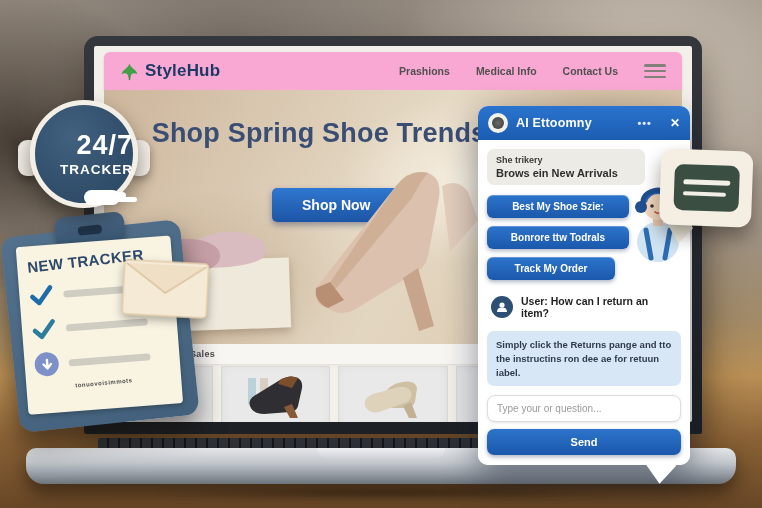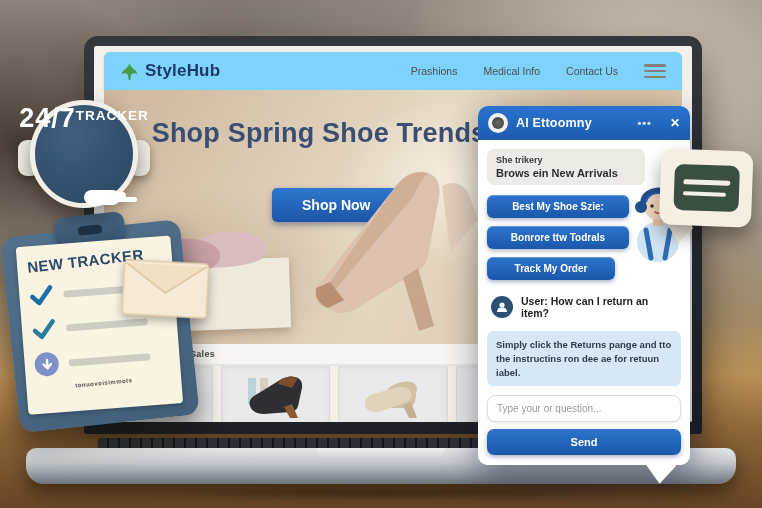--- a/index.html
+++ b/index.html
@@ -25,26 +25,26 @@
     background:repeating-linear-gradient(90deg,#2e3238 0 9px,#141619 9px 11px); border-radius:2px; }
   .base-body { position:absolute; left:26px; top:448px; width:710px; height:36px; z-index:2;
     background:linear-gradient(180deg,#e4e6e9 0%,#c3c8cd 40%,#9299a1 75%,#6d737b 100%);
     border-radius:10px 10px 18px 18px; box-shadow:0 10px 18px rgba(20,12,5,.5); }
   .base-notch { position:absolute; left:50%; transform:translateX(-50%); top:0; width:128px; height:11px;
     background:linear-gradient(180deg,#eef0f2,#cdd1d6); border-radius:0 0 12px 12px; }
   .base-shadow { position:absolute; left:46px; top:486px; width:680px; height:14px; z-index:1;
     background:radial-gradient(50% 50% at 50% 50%, rgba(0,0,0,.5), rgba(0,0,0,0) 70%); filter:blur(3px); }
 
   
-  .navbar { position:absolute; left:10px; right:10px; top:6px; height:38px; background:#7dd3fc;
+  .navbar { position:absolute; left:10px; right:10px; top:6px; height:38px; background:#f9a8d4;
     border-radius:6px 6px 0 0; display:flex; align-items:center; padding:0 16px;
     box-shadow:0 1px 3px rgba(0,0,0,.12); }
   .logo { display:flex; align-items:center; gap:6px; }
   .logo-text { font-size:17px; font-weight:bold; color:var(--brand-navy,#1d3a66); letter-spacing:.2px; }
-  .nav-links { margin-left:auto; display:flex; gap:26px; }
+  .nav-links { margin-left:auto; display:flex; gap:26px;font-weight:bold; }
   .nav-link { font-size:10.5px; color:#50504e; cursor:pointer; }
   .hamburger { width:22px; height:14px; display:flex; flex-direction:column; justify-content:space-between; margin-left:26px; cursor:pointer; }
   .hamburger span { display:block; height:2.5px; background:#83807a; border-radius:2px; }
 
   .hero { position:absolute; left:10px; right:10px; top:44px; height:254px; overflow:hidden;
     background:
       radial-gradient(180px 120px at 62% 36%, rgba(250,244,232,.8), rgba(250,244,232,0) 70%),
       radial-gradient(220px 150px at 20% 80%, rgba(166,132,98,.35), rgba(166,132,98,0) 70%),
       radial-gradient(200px 120px at 85% 15%, rgba(172,138,104,.4), rgba(172,138,104,0) 70%),
       linear-gradient(120deg,#cdb69c 0%,#e5d9c4 48%,#d8c2a7 100%); }
@@ -105,21 +105,21 @@
   .chat-input::placeholder { color:#9a9a9a; }
   .send-btn { border:none; cursor:pointer; background:linear-gradient(180deg,#2d74cc,#1a58ab); color:#fff;
     font-weight:bold; font-size:11px; border-radius:7px; padding:7px 24px; font-family:inherit;
     box-shadow:0 2px 4px rgba(20,40,90,.35); }
 
   
   .badge247 { position:absolute; left:18px; top:96px; width:132px; height:122px; z-index:6; }
   .badge-circle { position:absolute; left:12px; top:4px; width:108px; height:108px; border-radius:50%;
     background:radial-gradient(circle at 38% 32%, #41617f, var(--badge-navy,#2f4c68) 70%);
     border:5px solid #f3efe7; box-shadow:0 10px 20px rgba(20,15,8,.45);
-    display:flex; flex-direction:row; align-items:flex-start; justify-content:center; }
+    display:flex; flex-direction:column; align-items:flex-end; justify-content:center; }
   .badge-l1 { color:#fff; font-size:27px; font-weight:bold; letter-spacing:1px; line-height:1; }
   .badge-l2 { color:#fff; font-size:13.5px; font-weight:bold; letter-spacing:1px; margin-top:3px; }
   .earcup { position:absolute; width:22px; height:36px; border-radius:9px; background:#f3efe7;
     top:44px; box-shadow:0 4px 8px rgba(20,15,8,.35); }
   .earcup.left { left:0; } .earcup.right { right:0; }
   .badge-cloud { position:absolute; left:66px; top:94px; width:36px; height:15px; background:#fff;
     border-radius:10px; box-shadow:10px -2px 0 -4px #fff, 22px 2px 0 -5px #fff; }
 
   
   .clipboard { position:absolute; left:10px; top:228px; width:180px; height:196px; z-index:5;

